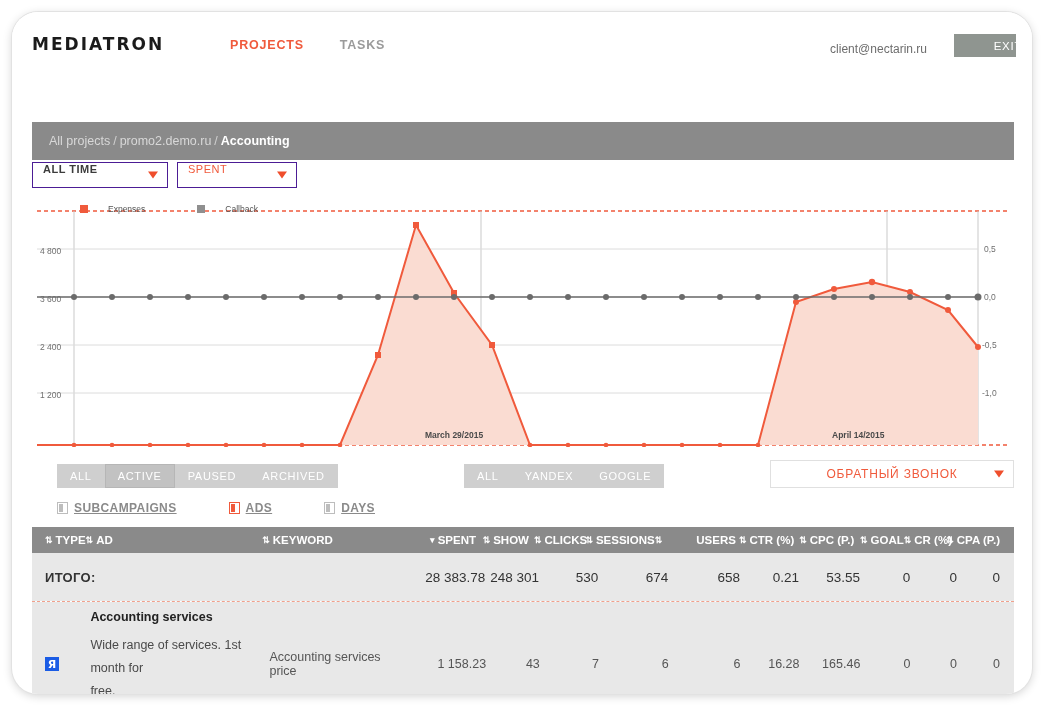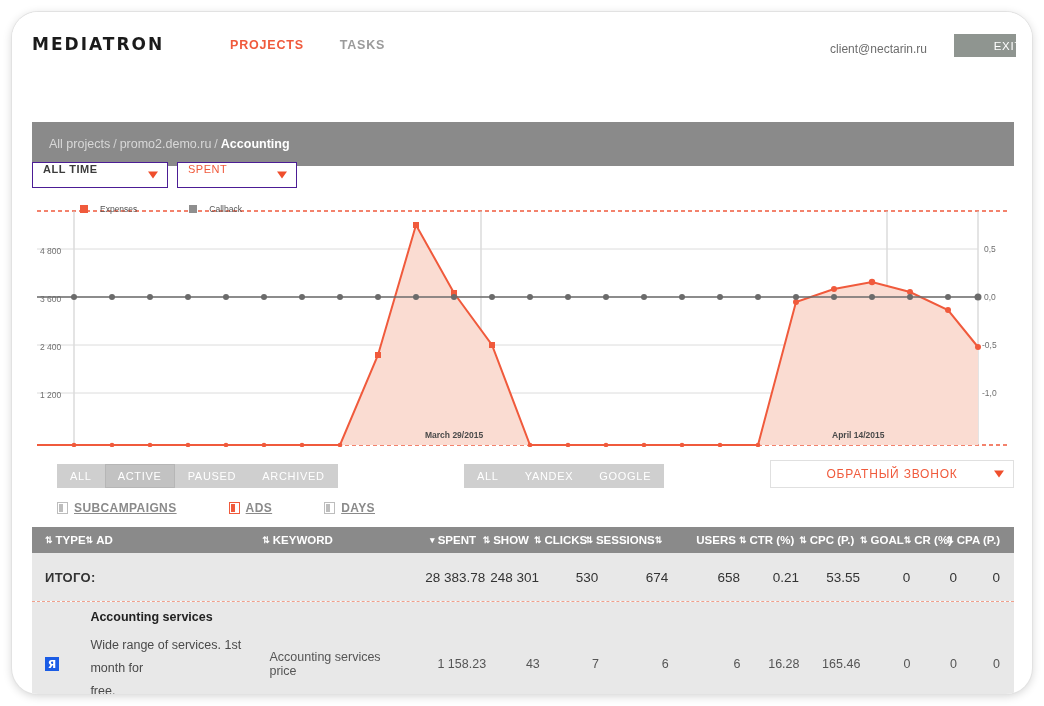--- a/index.html
+++ b/index.html
@@ -52,21 +52,21 @@
     font-size: 11.5px; letter-spacing: 0.8px;
     border: none; cursor: pointer;
     display: flex; align-items: center; justify-content: center;
     font-family: "Liberation Sans", sans-serif;
     padding-left: 46px;
   }
 
   
   .breadcrumb-bar {
     position: absolute; left: 20px; top: 110px;
-    width: 982px; height: 44px;
+    width: 982px; height: 38px;
     background: #8a8a8a;
     display: flex; align-items: center;
     padding-left: 17px;
     font-size: 12.5px;
     color: #d8d8d8;
   }
   .breadcrumb-bar .crumb-sep { color: #d0d0d0; margin: 0 3px; }
   .breadcrumb-bar .crumb-current { color: #ffffff; font-weight: bold; }
 
   
@@ -93,21 +93,21 @@
   
   .chart-box {
     position: absolute; left: 20px; top: 190px;
     width: 982px; height: 245px;
   }
   .chart-svg { display: block; }
   .legend {
     position: absolute; left: 8px; top: 2px;
     display: flex; gap: 12px; align-items: center;
   }
-  .legend-item { display: flex; align-items: center; gap: 12px; font-size: 8.5px; color: #555; padding-left: 40px; }
+  .legend-item { display: flex; align-items: center; gap: 20px; font-size: 8.5px; color: #555; padding-left: 40px; }
   .legend-swatch { width: 8px; height: 8px; display: inline-block; }
 
   
   .btn-group {
     position: absolute; height: 24px;
     background: #cfcfcf;
     display: flex; align-items: stretch;
   }
   .group-status { left: 45px; top: 452px; }
   .group-source { left: 452px; top: 452px; }

